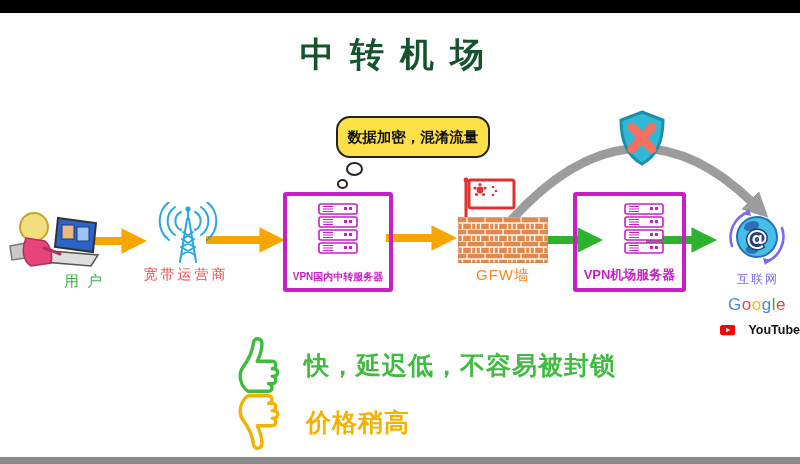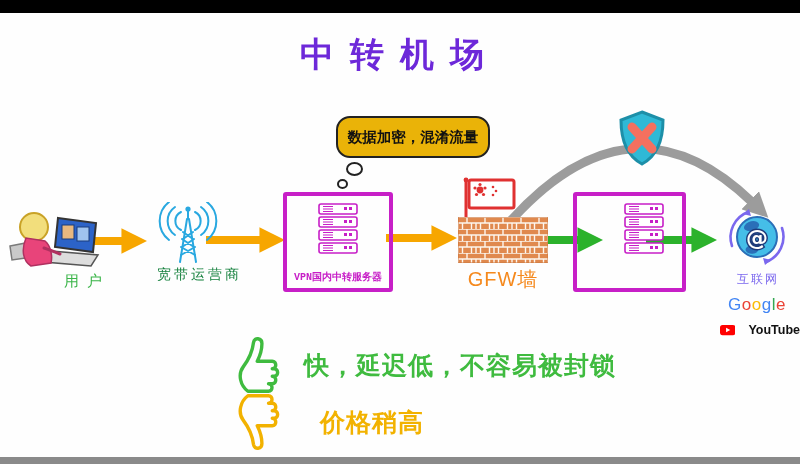--- a/index.html
+++ b/index.html
@@ -7,41 +7,41 @@
          font-family:"Liberation Sans","DejaVu Sans",sans-serif;}
   .bar-top{position:absolute;left:0;top:0;width:800px;height:13px;background:#000;}
   .bar-bottom{position:absolute;left:0;top:457px;width:800px;height:7px;background:#8a8a8a;}
   .title{position:absolute;left:0;right:0;top:32px;text-align:center;font-size:34px;font-weight:bold;
          letter-spacing:16px;margin:0;}
   .abs{position:absolute;}
   .lbl{position:absolute;text-align:center;font-weight:normal;white-space:nowrap;}
   .node-box{position:absolute;border:4px solid #C71FC7;border-radius:3px;background:transparent;}
   .box-label{position:absolute;left:0;right:0;bottom:4px;text-align:center;font-weight:bold;white-space:nowrap;}
   .bubble{position:absolute;left:336px;top:116px;width:150px;height:38px;border:2.5px solid #222;
-          border-radius:14px;background:#eab308;display:flex;align-items:center;justify-content:center;
+          border-radius:14px;background:#fde047;display:flex;align-items:center;justify-content:center;
           font-size:14.5px;color:#111;font-weight:bold;white-space:nowrap;}
   .bdot{position:absolute;border:2px solid #222;border-radius:50%;background:#fff;}
   .bdot1{left:346px;top:162px;width:13px;height:10px;}
   .bdot2{left:337px;top:179px;width:7px;height:6px;}
   .pros-row,.cons-row{position:absolute;display:flex;align-items:center;}
   .verdict-text{font-size:25px;font-weight:bold;letter-spacing:1px;white-space:nowrap;}
   .google{position:absolute;left:718px;top:295px;width:78px;text-align:center;font-size:17px;font-weight:normal;letter-spacing:0.5px;}
   .youtube{position:absolute;left:720px;top:322px;width:80px;display:flex;align-items:center;justify-content:center;gap:13px;}
   .yt-label{font-size:12.5px;font-weight:bold;color:#111;}
   svg{display:block;}
 </style>
 </head>
 <body>
 
 <div class="stage">
 
   <div class="bar-top"></div>
   <div class="bar-bottom"></div>
 
-  <h1 class="title" style="color: #6d28d9;">中转机场</h1>
+  <h1 class="title" style="color: #14532d;">中转机场</h1>
 
   <svg class="abs" style="left:0;top:0" width="800" height="464">
     <defs>
       <marker id="mY" viewBox="0 0 10 10" refX="1" refY="5" markerWidth="3.2" markerHeight="3.2" orient="auto">
         <path d="M0 0 L10 5 L0 10 z" fill="#F7A600"></path>
         </marker>
       <marker id="mG" viewBox="0 0 10 10" refX="1" refY="5" markerWidth="3.2" markerHeight="3.2" orient="auto">
         <path d="M0 0 L10 5 L0 10 z" fill="#2CB22C"></path>
         </marker>
       <marker id="mGr" viewBox="0 0 10 10" refX="1" refY="5" markerWidth="2.8" markerHeight="2.8" orient="auto">
@@ -75,21 +75,21 @@
       <path d="M29 38 A24 24 0 0 1 29 0"></path>
       <path d="M55 28 A10 10 0 0 0 55 10"></path>
       <path d="M61 33 A17 17 0 0 0 61 5"></path>
       <path d="M67 38 A24 24 0 0 0 67 0"></path>
       <path d="M40 60 L47 17 M56 60 L49 17"></path>
       <path d="M41 53 L55 45 M55 53 L41 45 M42 45 L54 37 M54 45 L42 37 M43 37 L53 30 M53 37 L43 30"></path>
       <path d="M48 17 L48 9"></path>
     </g>
     <circle cx="48" cy="7" r="2.6" fill="#29A8E0"></circle>
   </svg>
-  <div class="lbl" style="left: 130px; top: 266px; width: 112px; font-size: 14px; letter-spacing: 3px; color: #15803d; text-align: right;">宽带运营商</div>
+  <div class="lbl" style="left: 130px; top: 266px; width: 112px; font-size: 14px; letter-spacing: 3px; color: #ef4444;">宽带运营商</div>
 
   <div class="node-box" style="left:283px;top:192px;width:102px;height:92px">
     <svg class="abs" style="left:30px;top:7px" width="42" height="52" viewBox="0 0 42 52">
       <g fill="#fff" stroke="#C71FC7" stroke-width="1.6">
         <rect x="2" y="1" width="38" height="10" rx="2"></rect>
         <rect x="2" y="14" width="38" height="10" rx="2"></rect>
         <rect x="2" y="27" width="38" height="10" rx="2"></rect>
         <rect x="2" y="40" width="38" height="10" rx="2"></rect>
       </g>
       <g stroke="#C71FC7" stroke-width="1.2">
@@ -102,21 +102,21 @@
         <rect x="27" y="4" width="3" height="3"></rect>
           <rect x="32" y="4" width="3" height="3"></rect>
         <rect x="27" y="17" width="3" height="3"></rect>
           <rect x="32" y="17" width="3" height="3"></rect>
         <rect x="27" y="30" width="3" height="3"></rect>
           <rect x="32" y="30" width="3" height="3"></rect>
         <rect x="27" y="43" width="3" height="3"></rect>
           <rect x="32" y="43" width="3" height="3"></rect>
       </g>
     </svg>
-    <div class="box-label" style="font-size: 10px; color: rgb(199, 31, 199); font-family: Liberation Mono, monospace;">VPN国内中转服务器</div>
+    <div class="box-label" style="font-size: 10px; color: rgb(199, 31, 199);">VPN国内中转服务器</div>
   </div>
 
   <div class="bubble">数据加密，混淆流量</div>
   <div class="bdot bdot1"></div>
   <div class="bdot bdot2"></div>
 
   <svg class="abs" style="left:456px;top:176px" width="64" height="44" viewBox="0 0 64 44">
     <line x1="10" y1="5" x2="10" y2="43" stroke="#E03131" stroke-width="3"></line>
     <circle cx="10" cy="4" r="2.4" fill="#E03131"></circle>
     <rect x="13" y="4" width="45" height="28" rx="2" fill="#fff" stroke="#E03131" stroke-width="3"></rect>
@@ -134,21 +134,21 @@
   </svg>
   <svg class="abs" style="left:458px;top:217px" width="90" height="46">
     <defs>
       <pattern id="bricks" width="18" height="12" patternUnits="userSpaceOnUse">
         <rect width="18" height="12" fill="#E0894E"></rect>
         <path d="M0 0 H18 M0 6 H18 M9 0 V6 M0 6 V12 M18 6 V12 M4.5 6 V12 M13.5 6 V12" stroke="#FDF6EE" stroke-width="1.4" fill="none"></path>
       </pattern>
     </defs>
     <rect x="0" y="0" width="90" height="46" fill="url(#bricks)" stroke="#C9763F" stroke-width="1"></rect>
   </svg>
-  <div class="lbl" style="left: 458px; top: 266px; width: 90px; font-size: 20px; letter-spacing: 1px; color: rgb(245, 137, 29);">GFW墙</div>
+  <div class="lbl" style="left: 458px; top: 266px; width: 90px; font-size: 15px; letter-spacing: 1px; color: rgb(245, 137, 29);">GFW墙</div>
 
   <div class="node-box" style="left:573px;top:192px;width:105px;height:92px">
     <svg class="abs" style="left:46px;top:7px" width="42" height="52" viewBox="0 0 42 52">
       <g fill="#fff" stroke="#C71FC7" stroke-width="1.6">
         <rect x="2" y="1" width="38" height="10" rx="2"></rect>
         <rect x="2" y="14" width="38" height="10" rx="2"></rect>
         <rect x="2" y="27" width="38" height="10" rx="2"></rect>
         <rect x="2" y="40" width="38" height="10" rx="2"></rect>
       </g>
       <g stroke="#C71FC7" stroke-width="1.2">
@@ -161,20 +161,21 @@
         <rect x="27" y="4" width="3" height="3"></rect>
           <rect x="32" y="4" width="3" height="3"></rect>
         <rect x="27" y="17" width="3" height="3"></rect>
           <rect x="32" y="17" width="3" height="3"></rect>
         <rect x="27" y="30" width="3" height="3"></rect>
           <rect x="32" y="30" width="3" height="3"></rect>
         <rect x="27" y="43" width="3" height="3"></rect>
           <rect x="32" y="43" width="3" height="3"></rect>
       </g>
     </svg>
+    <div class="box-label" style="font-size: 13px; color: rgb(199, 31, 199);">VPN机场服务器</div>
   </div>
 
   <svg class="abs" style="left:617px;top:110px" width="50" height="56" viewBox="0 0 50 56">
     <path d="M25 2 L46 10 C46 30 40 46 25 54 C10 46 4 30 4 10 Z" fill="#2FB9D6" stroke="#1D8FA8" stroke-width="3"></path>
     <path d="M15 17 L35 39 M35 17 L15 39" stroke="#F4705F" stroke-width="9" stroke-linecap="round"></path>
   </svg>
 
   <svg class="abs" style="left:727px;top:207px" width="60" height="60" viewBox="0 0 60 60">
     <g stroke="#7B68EE" stroke-width="2.6" fill="none" stroke-linecap="round">
       <path d="M55 21 A27 27 0 0 1 39 55"></path>
@@ -204,16 +205,16 @@
     <svg width="62" height="60" viewBox="0 0 64 64">
       <path d="M18 60 C10 54 7 42 13 34 C19 26 23 17 24 8 C25 2 33 3 33 9 C33 16 31 22 28 28 L44 28 C49 28 49 36 44 36 L46 36 C51 36 51 44 46 44 L44 44 C49 44 49 52 44 52 L40 52 C45 52 45 60 40 60 Z" fill="none" stroke="#3FBB3F" stroke-width="3.6" stroke-linejoin="round" stroke-linecap="round"></path>
     </svg>
     <div class="verdict-text" style="margin-left: 12px; color: rgb(63, 187, 63);">快，延迟低，不容易被封锁</div>
   </div>
 
   <div class="cons-row" style="left:230px;top:392px">
     <svg width="62" height="60" viewBox="0 0 64 64" style="transform:scaleY(-1)">
       <path d="M18 60 C10 54 7 42 13 34 C19 26 23 17 24 8 C25 2 33 3 33 9 C33 16 31 22 28 28 L44 28 C49 28 49 36 44 36 L46 36 C51 36 51 44 46 44 L44 44 C49 44 49 52 44 52 L40 52 C45 52 45 60 40 60 Z" fill="none" stroke="#F2B200" stroke-width="3.6" stroke-linejoin="round" stroke-linecap="round"></path>
     </svg>
-    <div class="verdict-text" style="margin-left: 28px; color: rgb(242, 178, 0);">价格稍高</div>
+    <div class="verdict-text" style="margin-left: 14px; color: rgb(242, 178, 0);">价格稍高</div>
   </div>
 
 </div>
 
 </body></html>

